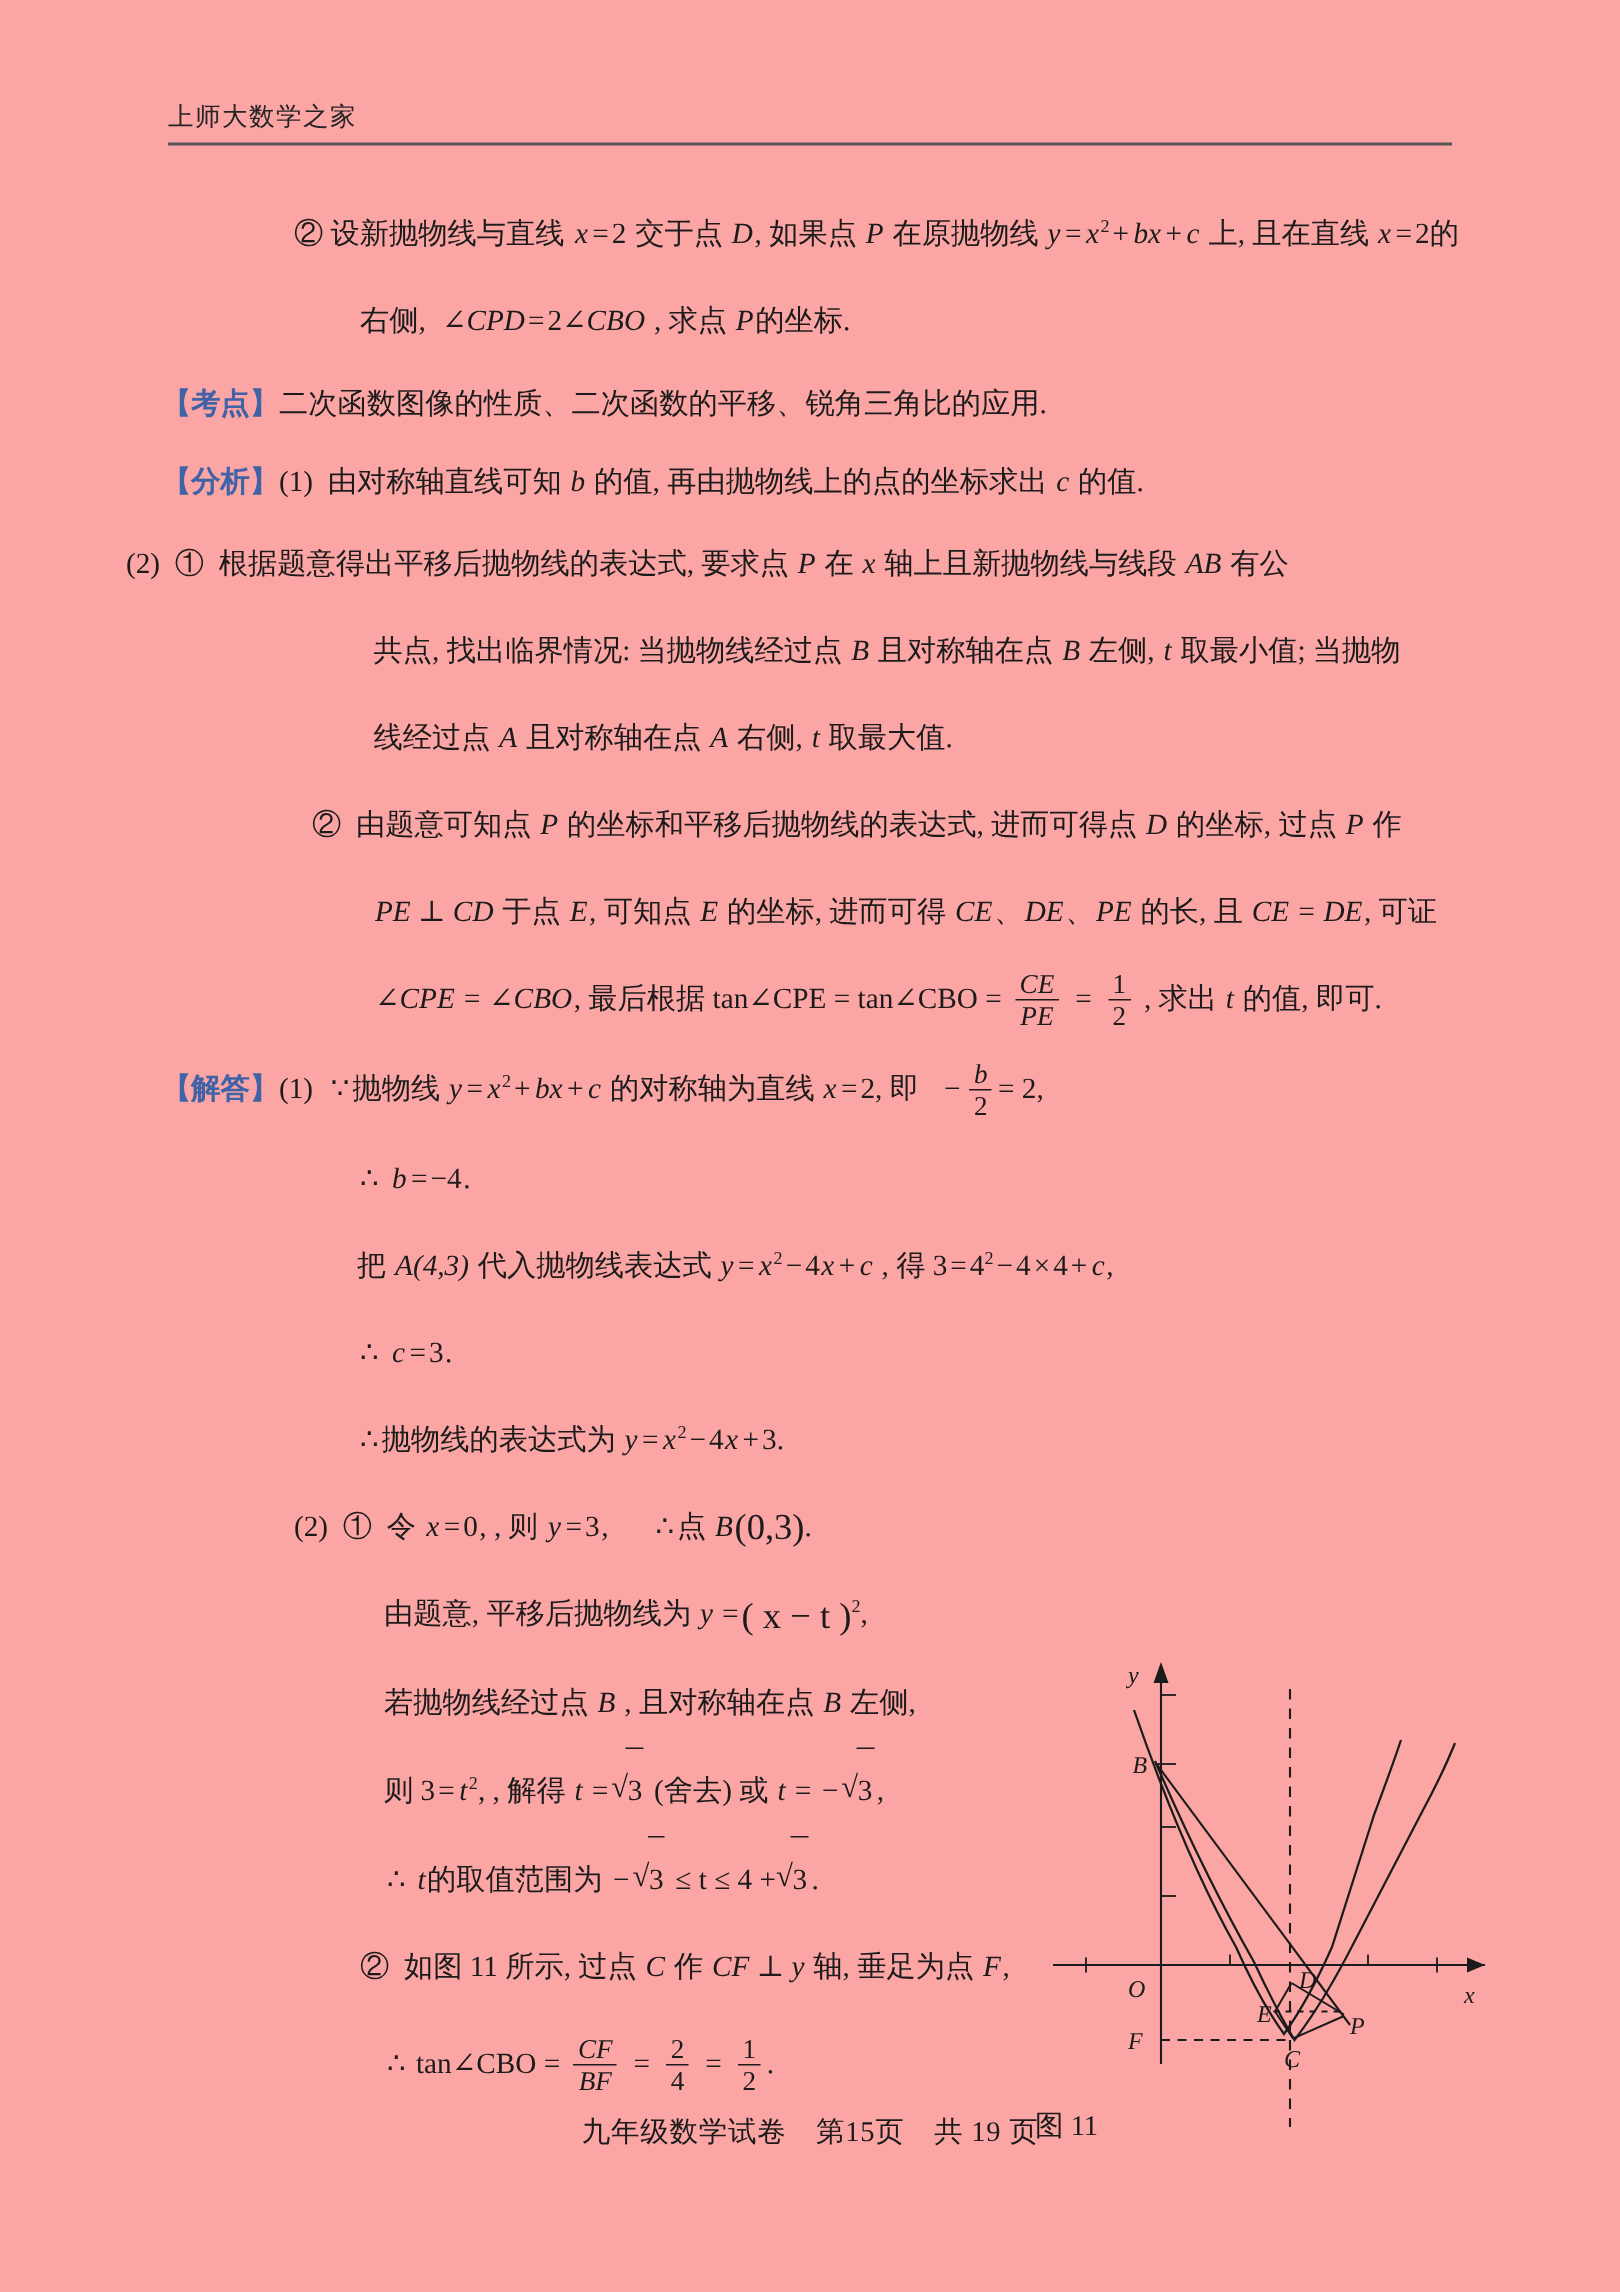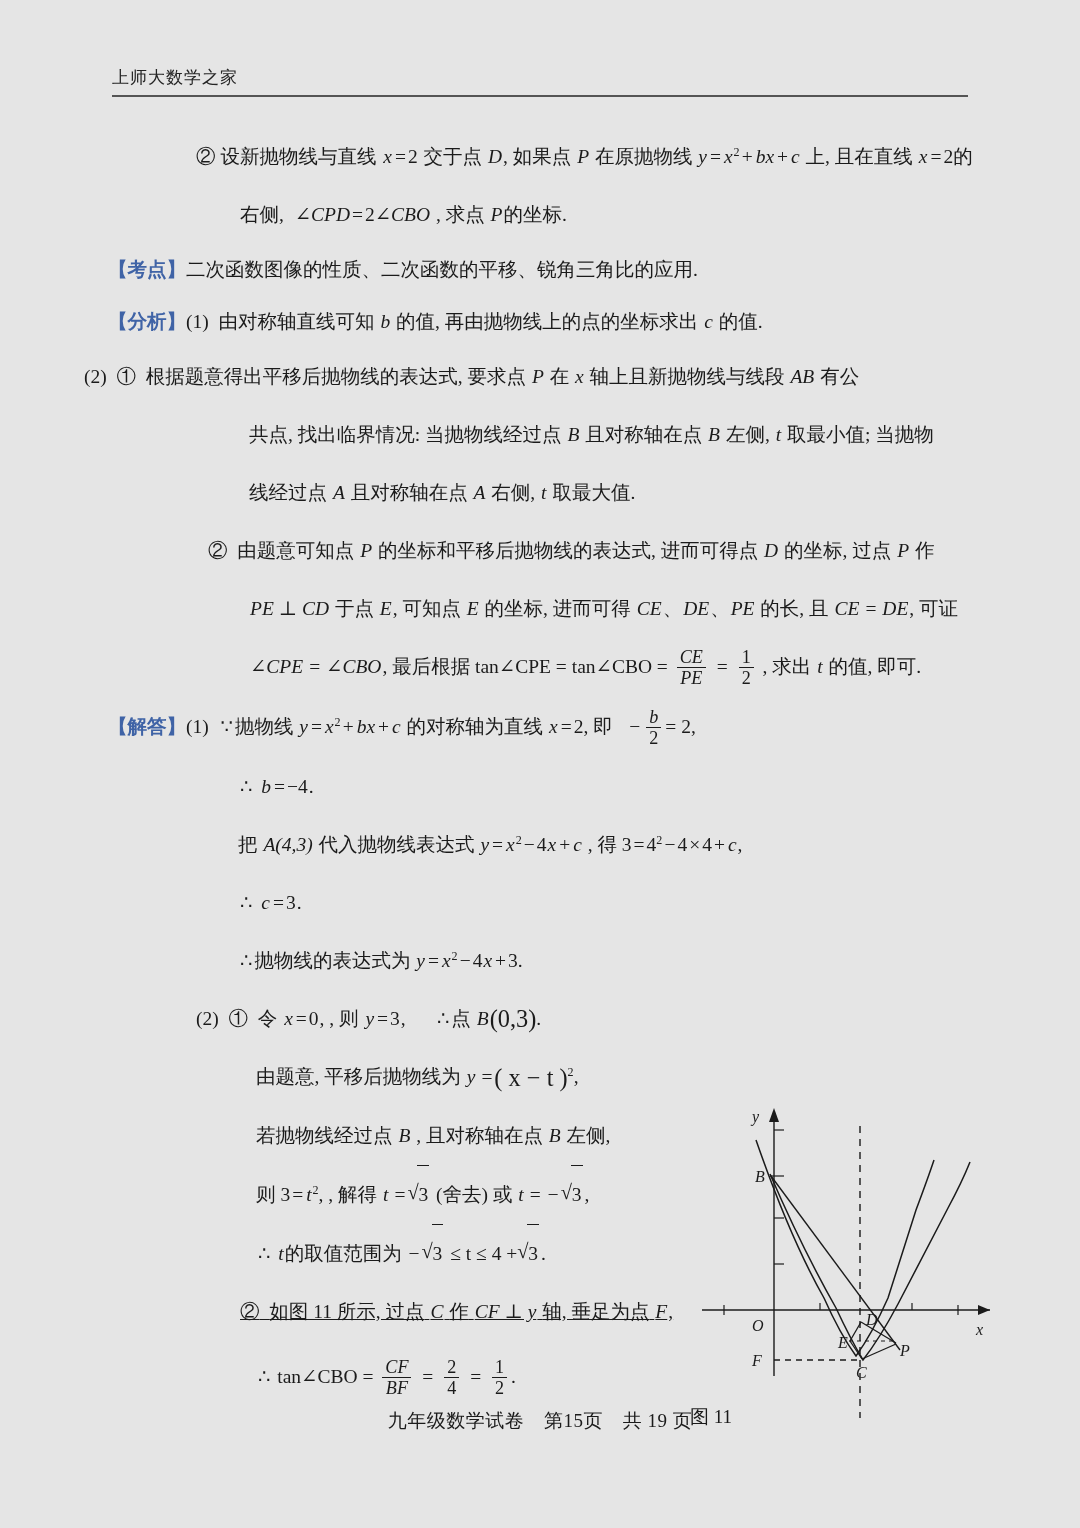--- a/index.html
+++ b/index.html
@@ -8,21 +8,21 @@
     background: #ffffff;
   }
   body {
     font-family: "Liberation Serif", "DejaVu Serif", serif;
     color: #1a1a1a;
   }
   .page {
     position: relative;
     width: 1080px;
     height: 1528px;
-    background: #e5e5e5;
+    background: #fca5a5;
     overflow: hidden;
   }
 
   
   .header {
     position: absolute;
     left: 112px;
     top: 66px;
     width: 856px;
   }
@@ -343,21 +343,21 @@
 
 
 
     <div class="line tall ind-j">
       <span class="mo">∴</span>
       <span class="mi">t</span><span>的取值范围为</span>
       <span class="mo">−</span><span class="sqrt"><span class="rad mn">3</span></span>
       <span class="mn">≤ t ≤ 4 +</span><span class="sqrt"><span class="rad mn">3</span></span><span>.</span>
     </div>
 
-    <div class="line tall ind-e" style="padding-left:240px;text-decoration:underline;">
+    <div class="line tall ind-e" style="padding-left:240px;">
       <span>②</span>&nbsp;
       <span>如图 11 所示, 过点</span>
       <span class="mi">C</span>
       <span>作</span>
       <span class="mi">CF ⊥ y</span>
       <span>轴, 垂足为点</span>
       <span class="mi">F</span><span>,</span>
     </div>
 
     <div class="line ind-j" style="line-height:72px;">

